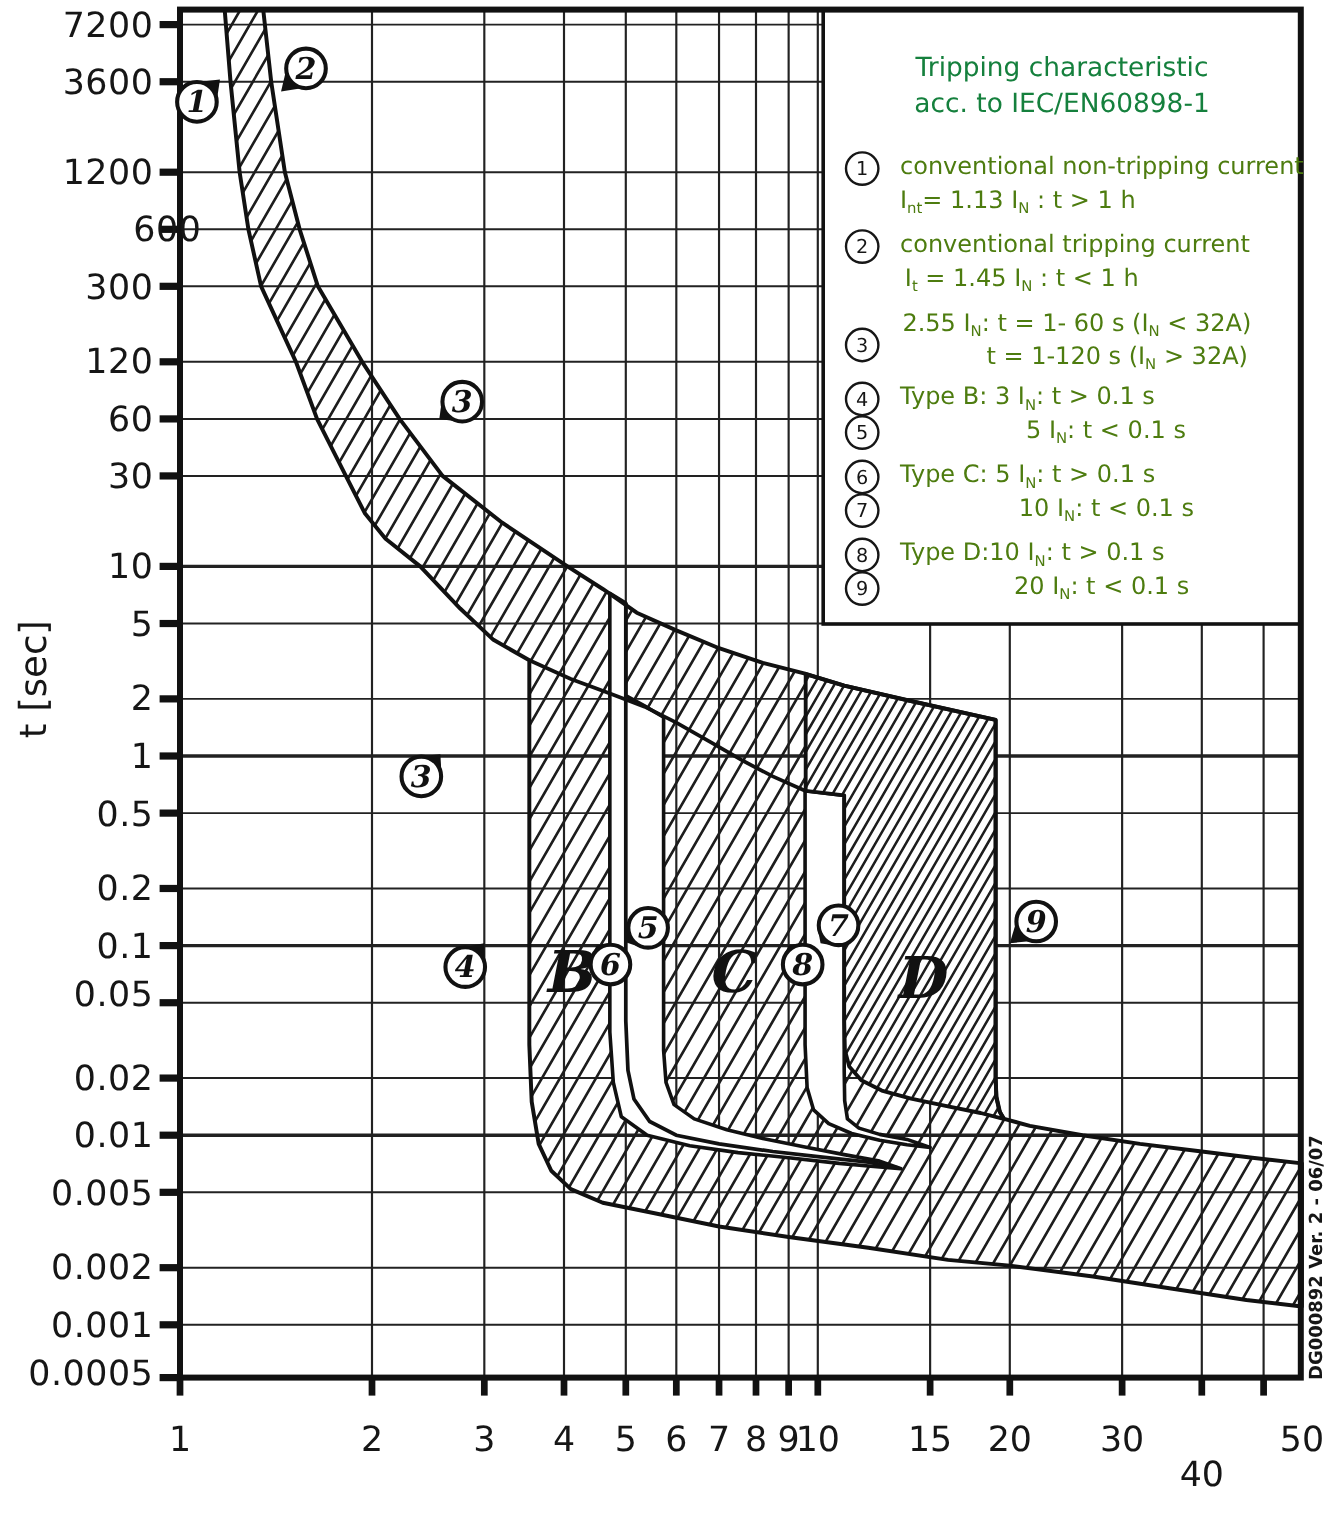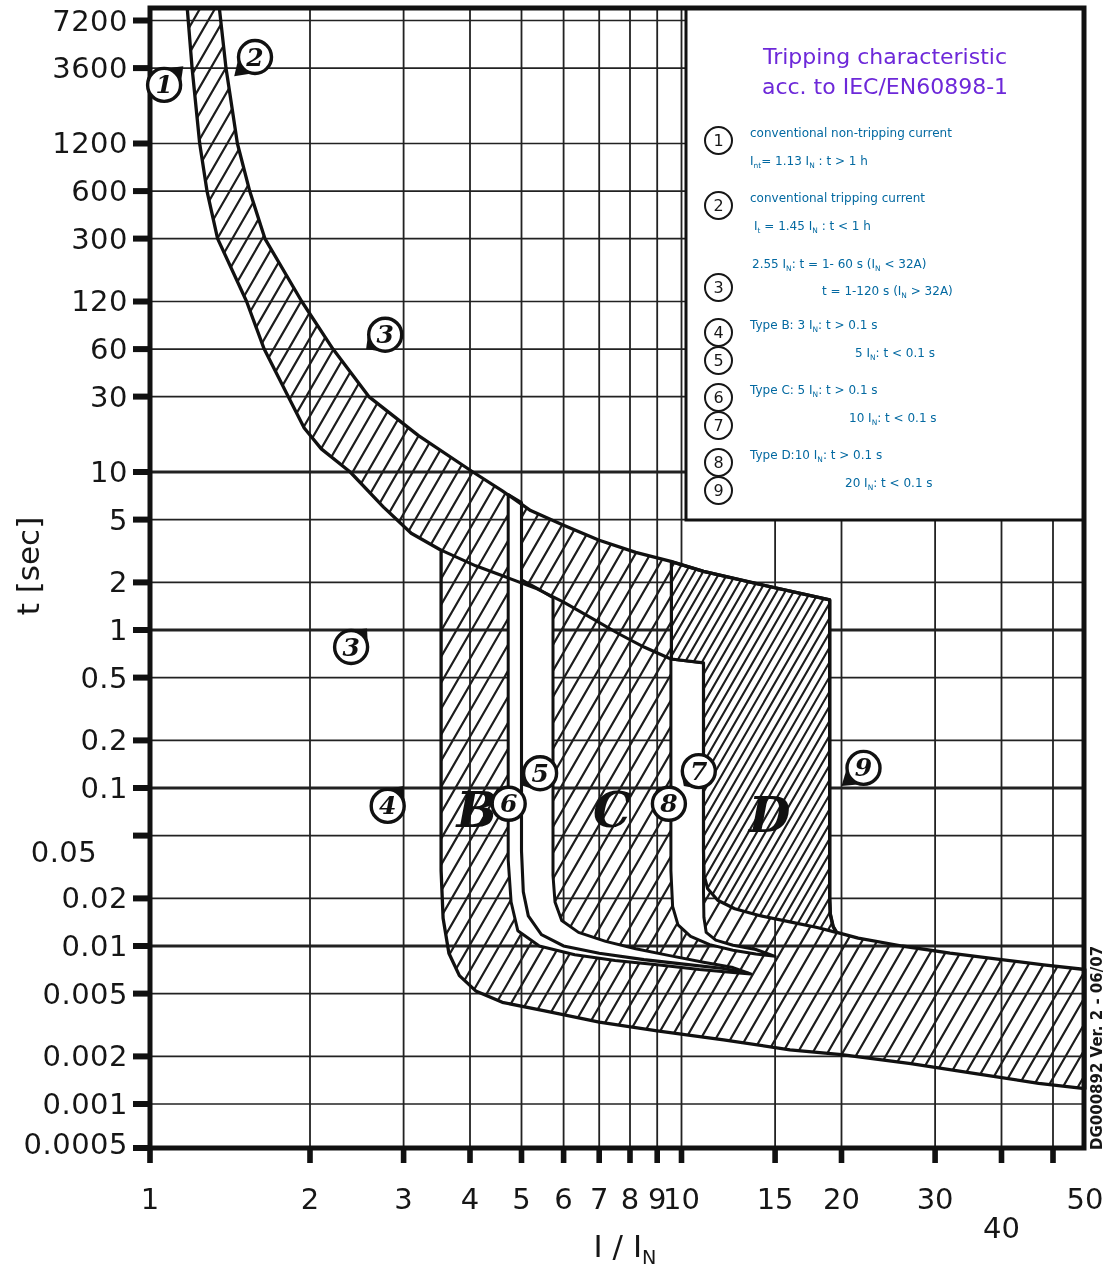--- a/index.html
+++ b/index.html
@@ -6,24 +6,24 @@
   #stage{position:relative;width:1111px;height:1280px;background:#fff;overflow:hidden;
          font-family:"DejaVu Sans","Liberation Sans",sans-serif;color:#111;}
   #chart-svg{position:absolute;left:0;top:0;}
   .ylab{position:absolute;left:0;width:128px;text-align:right;font-size:29px;letter-spacing:0.5px;color:#161616;}
   .xlab{position:absolute;width:90px;margin-left:-45px;text-align:center;font-size:29px;color:#161616;}
   .axis-title-y{position:absolute;left:-62px;top:548px;width:180px;text-align:center;font-size:31px;
                 transform:rotate(-90deg);color:#161616;}
   .axis-title-x{position:absolute;left:545px;top:1228px;width:160px;text-align:center;font-size:31px;color:#161616;}
   .docnum{position:absolute;left:1088px;top:1150px;transform-origin:0 0;transform:rotate(-90deg);
           font-size:15px;font-weight:bold;white-space:nowrap;color:#161616;}
-  .legend-title{position:absolute;left:700px;width:370px;text-align:center;font-size:22px;color:#6d28d9;}
+  .legend-title{position:absolute;left:700px;width:370px;text-align:center;font-size:22px;color:#15803d;}
   .lg-circle{position:absolute;width:25px;height:25px;border:2.3px solid #161616;border-radius:50%;
              text-align:center;font-size:16px;line-height:25px;color:#161616;background:#fff;}
-  .lg-line{position:absolute;font-size:12px;white-space:nowrap;color:#0369a1;}
+  .lg-line{position:absolute;font-size:20px;white-space:nowrap;color:#4d7c0f;}
   sub{font-size:0.62em;vertical-align:-0.35em;}
 </style>
 </head>
 <body>
 
 <div id="stage">
   <svg id="chart-svg" width="1111" height="1280">
       <defs>
         <clipPath id="clipPlot">
           <rect x="150" y="8" width="934" height="1140"></rect>
@@ -173,21 +173,20 @@
         <text x="668.9" y="812.3" text-anchor="middle" font-family="&quot;DejaVu Serif&quot;,&quot;Liberation Serif&quot;,serif" font-style="italic" font-weight="bold" font-size="25px" fill="#111">8</text>
       </g>
       <g>
         <path d="M841.5 786.0 L846.2 770.5 L857.6 784.4 Z" fill="#111"></path>
         <circle cx="863.5" cy="767.9" r="16.5" fill="#fff" stroke="#111" stroke-width="3.4"></circle>
         <text x="863.5" y="776.4" text-anchor="middle" font-family="&quot;DejaVu Serif&quot;,&quot;Liberation Serif&quot;,serif" font-style="italic" font-weight="bold" font-size="25px" fill="#111">9</text>
       </g>
     </svg>
 
   <div class="axis-title-y">t [sec]</div>
-  <div class="axis-title-x">I / I<sub>N</sub></div>
 
   <div class="legend-title" style="top:44px;">Tripping characteristic</div>
   <div class="legend-title" style="top:74px;">acc. to IEC/EN60898-1</div>
 
   <div id="legend-items">
       <div class="lg-circle" style="left: 704px; top: 126px;">1</div>
       <div class="lg-line" style="left: 750px; top: 126px;">conventional non-tripping current</div>
       <div class="lg-line" style="left: 750px; top: 154px;">I<sub>nt</sub>= 1.13 I<sub>N</sub> : t &gt; 1 h</div>
       <div class="lg-circle" style="left: 704px; top: 191px;">2</div>
       <div class="lg-line" style="left: 750px; top: 191px;">conventional tripping current</div>
@@ -205,33 +204,33 @@
       <div class="lg-line" style="left: 849px; top: 411px; text-align: center;">10 I<sub>N</sub>: t &lt; 0.1 s</div>
       <div class="lg-circle" style="left: 704px; top: 448px;">8</div>
       <div class="lg-line" style="left: 750px; top: 448px;">Type D:10 I<sub>N</sub>: t &gt; 0.1 s</div>
       <div class="lg-circle" style="left: 704px; top: 476px;">9</div>
       <div class="lg-line" style="left: 845px; top: 476px;">20 I<sub>N</sub>: t &lt; 0.1 s</div>
     </div>
   <div id="y-tick-labels">
       <div class="ylab" style="top: 3.54147px;">7200</div>
       <div class="ylab" style="top: 51.1042px;">3600</div>
       <div class="ylab" style="top: 126.489px;">1200</div>
-      <div class="ylab" style="top: 174.052px;">600</div>
+      <div class="ylab" style="top: 174.052px; padding-left: 40px;">600</div>
       <div class="ylab" style="top: 221.615px;">300</div>
       <div class="ylab" style="top: 284.489px;">120</div>
       <div class="ylab" style="top: 332.052px;">60</div>
       <div class="ylab" style="top: 379.615px;">30</div>
       <div class="ylab" style="top: 455px;">10</div>
       <div class="ylab" style="top: 502.563px;">5</div>
       <div class="ylab" style="top: 565.437px;">2</div>
       <div class="ylab" style="top: 613px;">1</div>
       <div class="ylab" style="top: 660.563px;">0.5</div>
       <div class="ylab" style="top: 723.437px;">0.2</div>
       <div class="ylab" style="top: 771px;">0.1</div>
-      <div class="ylab" style="top: 835px; text-align: center;">0.05</div>
+      <div class="ylab" style="top: 811px;">0.05</div>
       <div class="ylab" style="top: 881.437px;">0.02</div>
       <div class="ylab" style="top: 929px;">0.01</div>
       <div class="ylab" style="top: 976.563px;">0.005</div>
       <div class="ylab" style="top: 1039.44px;">0.002</div>
       <div class="ylab" style="top: 1087px;">0.001</div>
       <div class="ylab" style="top: 1127px;">0.0005</div>
     </div>
   <div id="x-tick-labels">
       <div class="xlab" style="left: 150px; top: 1182px;">1</div>
       <div class="xlab" style="left: 309.997px; top: 1182px;">2</div>

